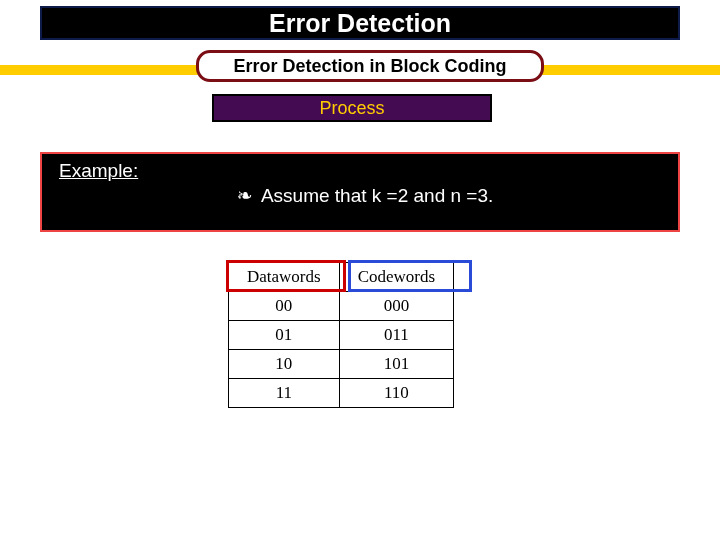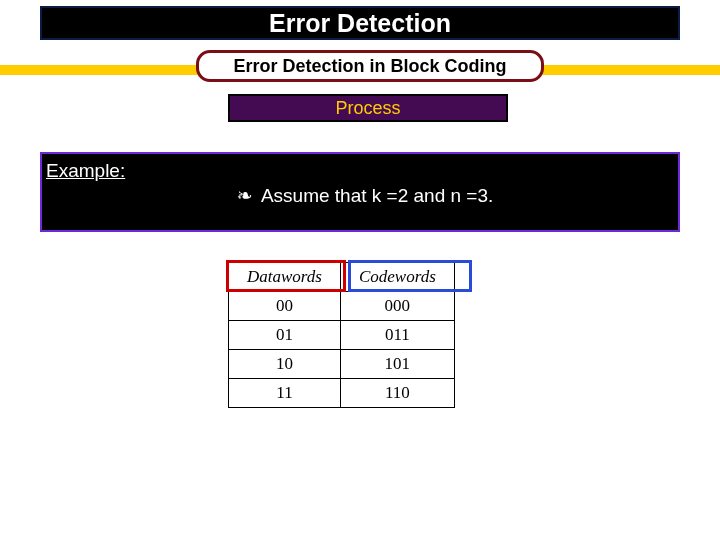--- a/index.html
+++ b/index.html
@@ -42,59 +42,59 @@
     color: #000000;
     font-weight: bold;
     font-size: 18px;
     text-align: center;
     line-height: 26px;
   }
 
   
   .process-bar {
     position: absolute;
-    top: 94px; left: 228px; width: 280px; height: 28px;
+    top: 94px; left: 212px; width: 280px; height: 28px;
     background: #440a52;
     border: 2px solid #000000;
     color: #ffcc00;
     font-size: 18px;
     text-align: center;
     line-height: 24px;
   }
 
   
   .example-box {
     position: absolute;
     top: 152px; left: 40px; width: 640px; height: 80px;
     background: #000000;
-    border: 2px solid #6d28d9;
+    border: 2px solid #ef4444;
     color: #ffffff;
     font-size: 19px;
-    padding: 6px 4px;
+    padding: 6px 17px;
   }
   .example-box .label { text-decoration: underline; }
   .example-box ul { margin: 2px 0 0 0; padding: 0; list-style: none; }
   .example-box li { margin: 1px 0; padding-left: 30px; text-align: center; }
   .bullet-icon { display: inline-block; width: 24px; margin-left: -24px; font-family: "Georgia", serif; }
 
   
   .dw-table {
     position: absolute;
     top: 262px; left: 228px;
     border-collapse: collapse;
     font-size: 17px;
   }
   .dw-table th, .dw-table td {
     border: 1px solid #000000;
     text-align: center;
     font-family: Georgia, "Times New Roman", serif;
     font-weight: normal;
     height: 26px;
   }
-  .dw-table th { font-style: italic; padding: 4px 18px; margin-top: 32px; }
+  .dw-table th { padding: 4px 18px; margin-top: 32px; }
   .dw-table td { padding: 4px 26px; }
   .hbox-dw {
     position: absolute; top: 260px; left: 226px; width: 120px; height: 32px;
     border: 3px solid #cc0000; pointer-events: none;
   }
   .hbox-cw {
     position: absolute; top: 260px; left: 348px; width: 124px; height: 32px;
     border: 3px solid #2a4bd7; pointer-events: none;
   }
 </style>

